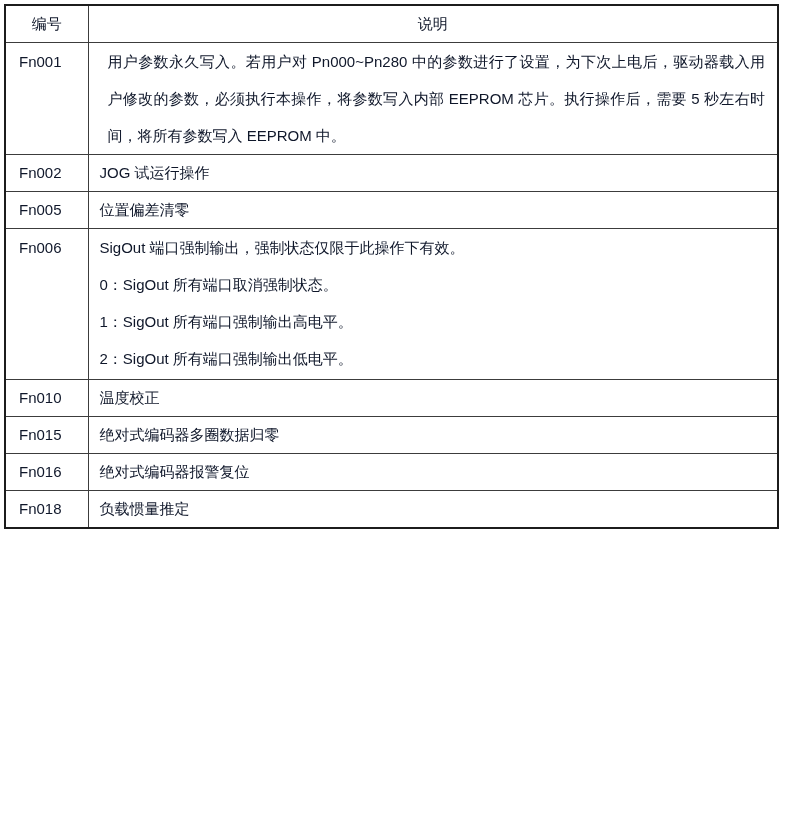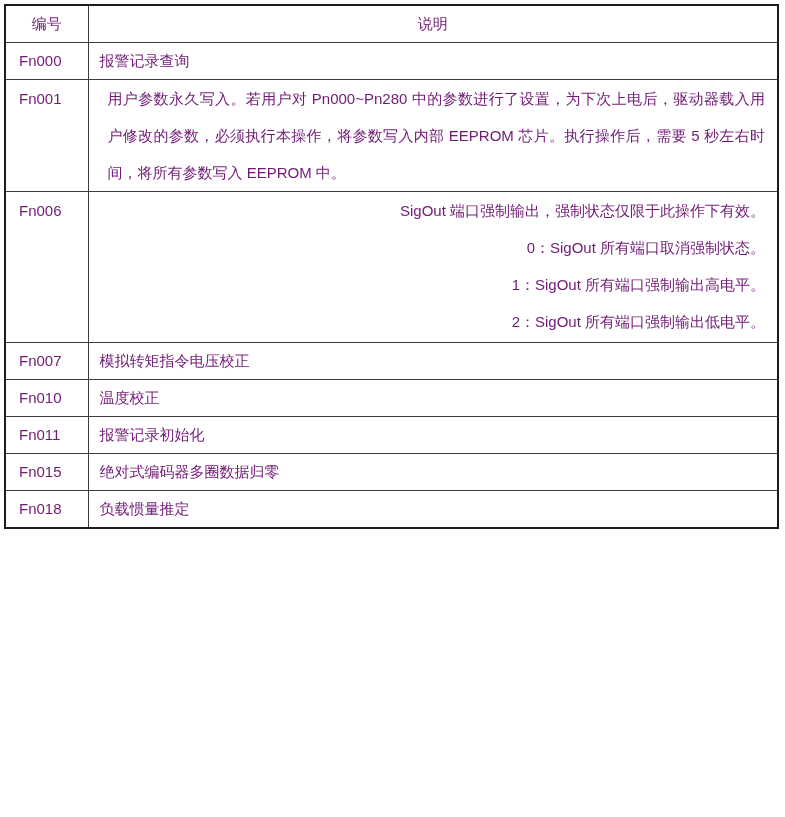--- a/index.html
+++ b/index.html
@@ -22,21 +22,21 @@
     left: 4px;
     top: 4px;
     width: 775px;
     border-collapse: collapse;
     table-layout: fixed;
     border: 2px solid #1c1c1c;
   }
   table.fn-table th,
   table.fn-table td {
     border: 1px solid #3c3c3c;
-    color: #701a75;
+    color: #0f172a;
     font-size: 15px;
     font-weight: 400;
     vertical-align: top;
     overflow: hidden;
   }
   th.h-id, th.h-desc {
     height: 36px;
     line-height: 36px;
     text-align: center;
     padding: 0 4px;
@@ -50,72 +50,72 @@
   td.c-desc {
     padding: 0 12px 0 11px;
     line-height: 36px;
   }
   tr.single td { height: 36px; }
   tr.multi td.c-id   { line-height: 37px; }
   tr.multi td.c-desc { line-height: 37px; }
   tr.r-fn001 td { height: 111px; }
   tr.r-fn006 td { height: 150px; margin-left: 44px; }
   .par-justify { text-align: justify; margin-left: 8px; }
-  .opt-line { white-space: nowrap; text-align: right; }
+  .opt-line { white-space: nowrap; }
 </style>
 </head>
 <body>
 
 <div class="doc">
   <table class="fn-table">
     <colgroup>
       <col style="width:83px">
       <col>
     </colgroup>
     <thead>
       <tr>
         <th class="h-id">编号</th>
         <th class="h-desc">说明</th>
       </tr>
     </thead>
     <tbody>
-      <tr class="single">
-        <td class="c-id">Fn000</td>
-        <td class="c-desc">报警记录查询</td>
-      </tr>
       <tr class="multi r-fn001">
         <td class="c-id">Fn001</td>
         <td class="c-desc">
           <div class="par-justify">用户参数永久写入。若用户对 Pn000~Pn280 中的参数进行了设置，为下次上电后，驱动器载入用户修改的参数，必须执行本操作，将参数写入内部 EEPROM 芯片。执行操作后，需要 5 秒左右时间，将所有参数写入 EEPROM 中。</div>
         </td>
+      </tr>
+      <tr class="single">
+        <td class="c-id">Fn002</td>
+        <td class="c-desc">JOG 试运行操作</td>
+      </tr>
+      <tr class="single">
+        <td class="c-id">Fn005</td>
+        <td class="c-desc">位置偏差清零</td>
       </tr>
       <tr class="multi r-fn006">
         <td class="c-id">Fn006</td>
         <td class="c-desc">
           <div class="opt-line">SigOut 端口强制输出，强制状态仅限于此操作下有效。</div>
           <div class="opt-line">0：SigOut 所有端口取消强制状态。</div>
           <div class="opt-line">1：SigOut 所有端口强制输出高电平。</div>
           <div class="opt-line">2：SigOut 所有端口强制输出低电平。</div>
         </td>
       </tr>
       <tr class="single">
-        <td class="c-id">Fn007</td>
-        <td class="c-desc">模拟转矩指令电压校正</td>
-      </tr>
-      <tr class="single">
         <td class="c-id">Fn010</td>
         <td class="c-desc">温度校正</td>
       </tr>
       <tr class="single">
-        <td class="c-id">Fn011</td>
-        <td class="c-desc">报警记录初始化</td>
+        <td class="c-id">Fn015</td>
+        <td class="c-desc">绝对式编码器多圈数据归零</td>
       </tr>
       <tr class="single">
-        <td class="c-id">Fn015</td>
-        <td class="c-desc">绝对式编码器多圈数据归零</td>
+        <td class="c-id">Fn016</td>
+        <td class="c-desc">绝对式编码器报警复位</td>
       </tr>
       <tr class="single">
         <td class="c-id">Fn018</td>
         <td class="c-desc">负载惯量推定</td>
       </tr>
     </tbody>
   </table>
 </div>
 
 </body></html>

